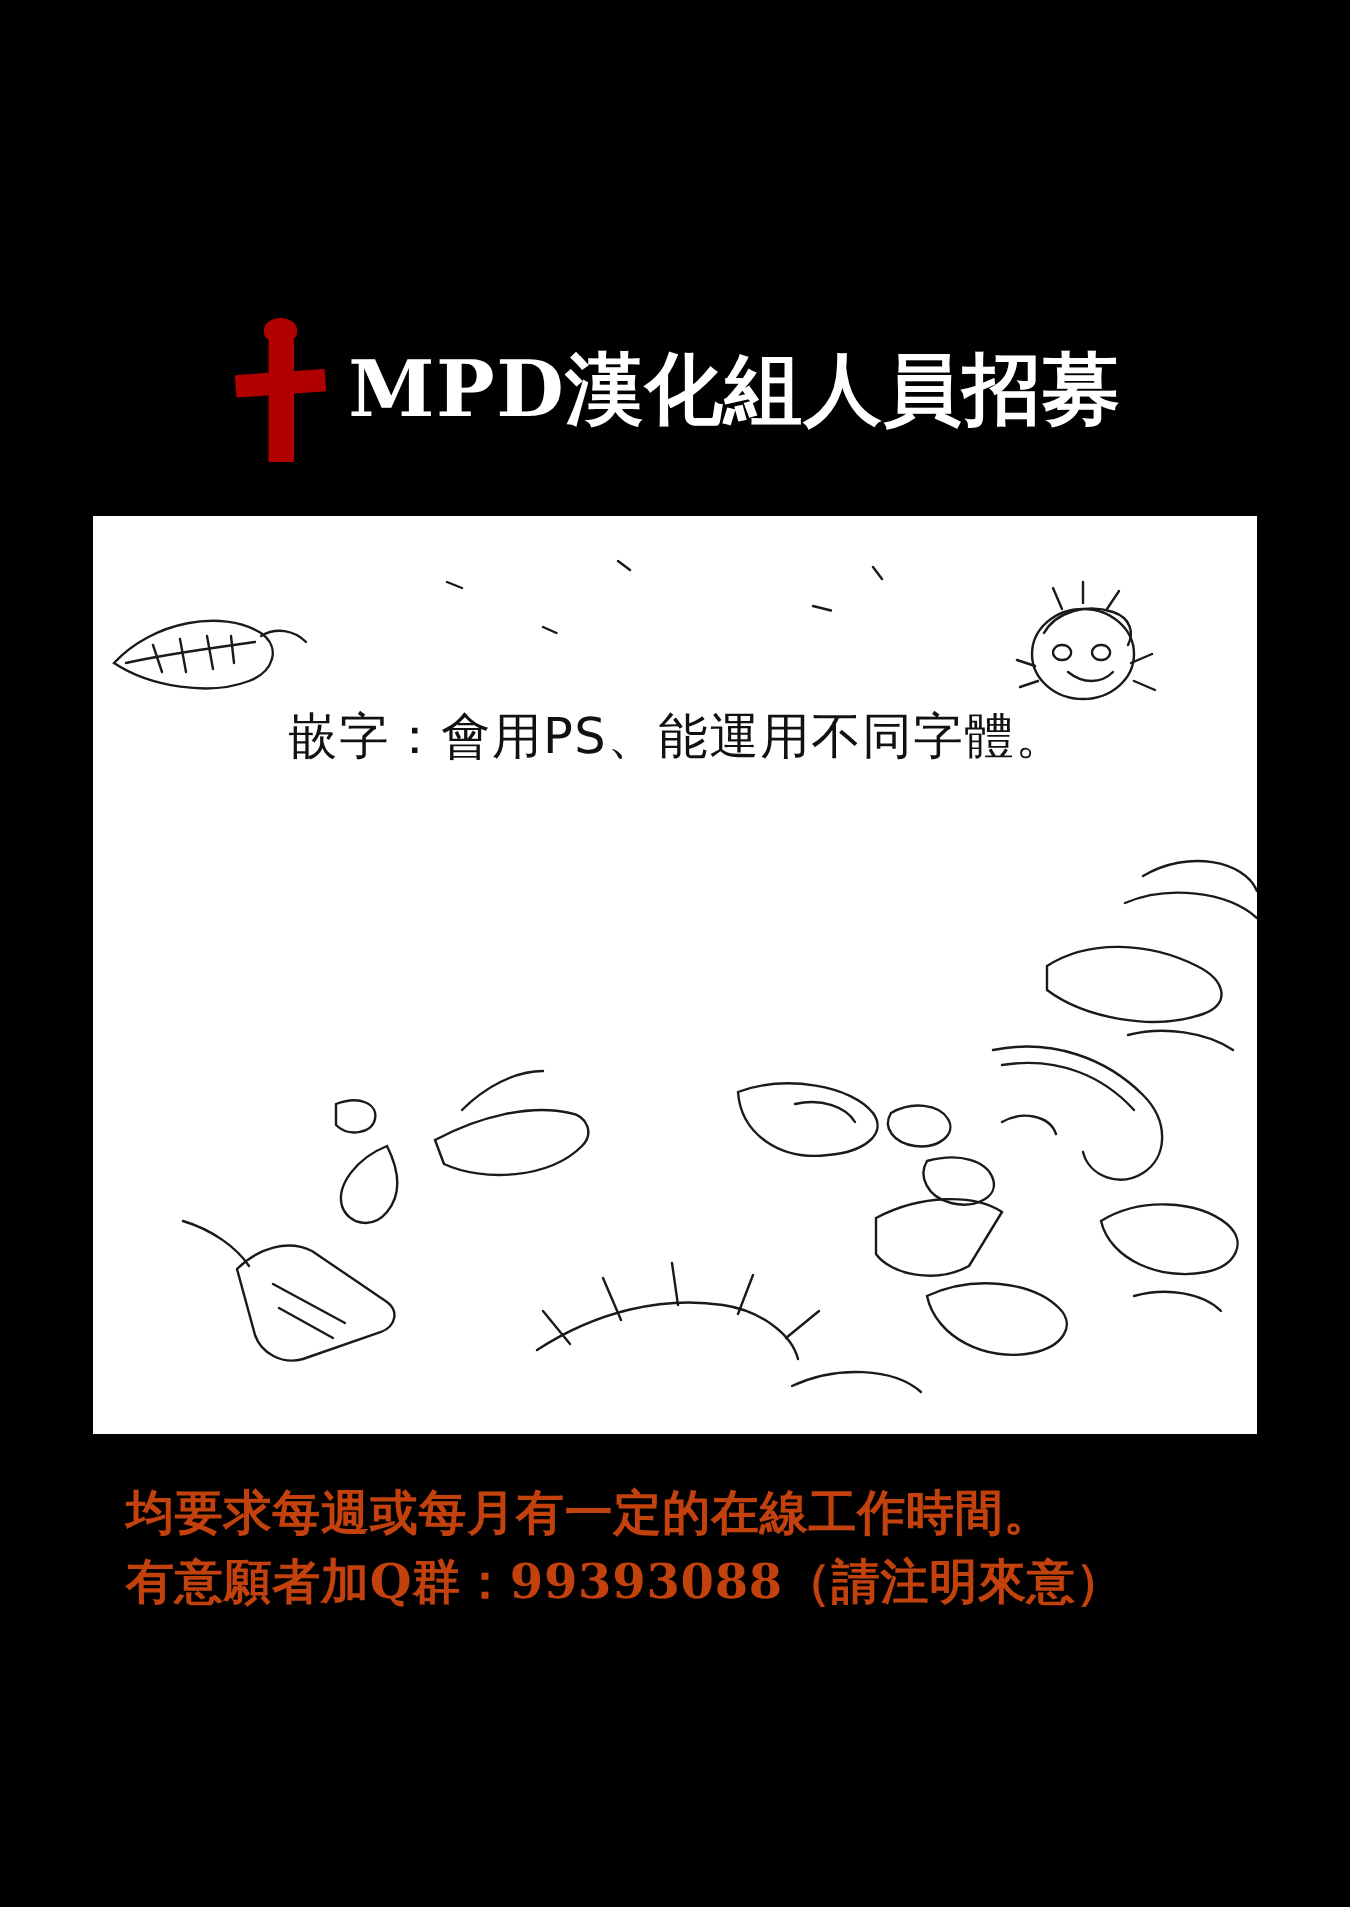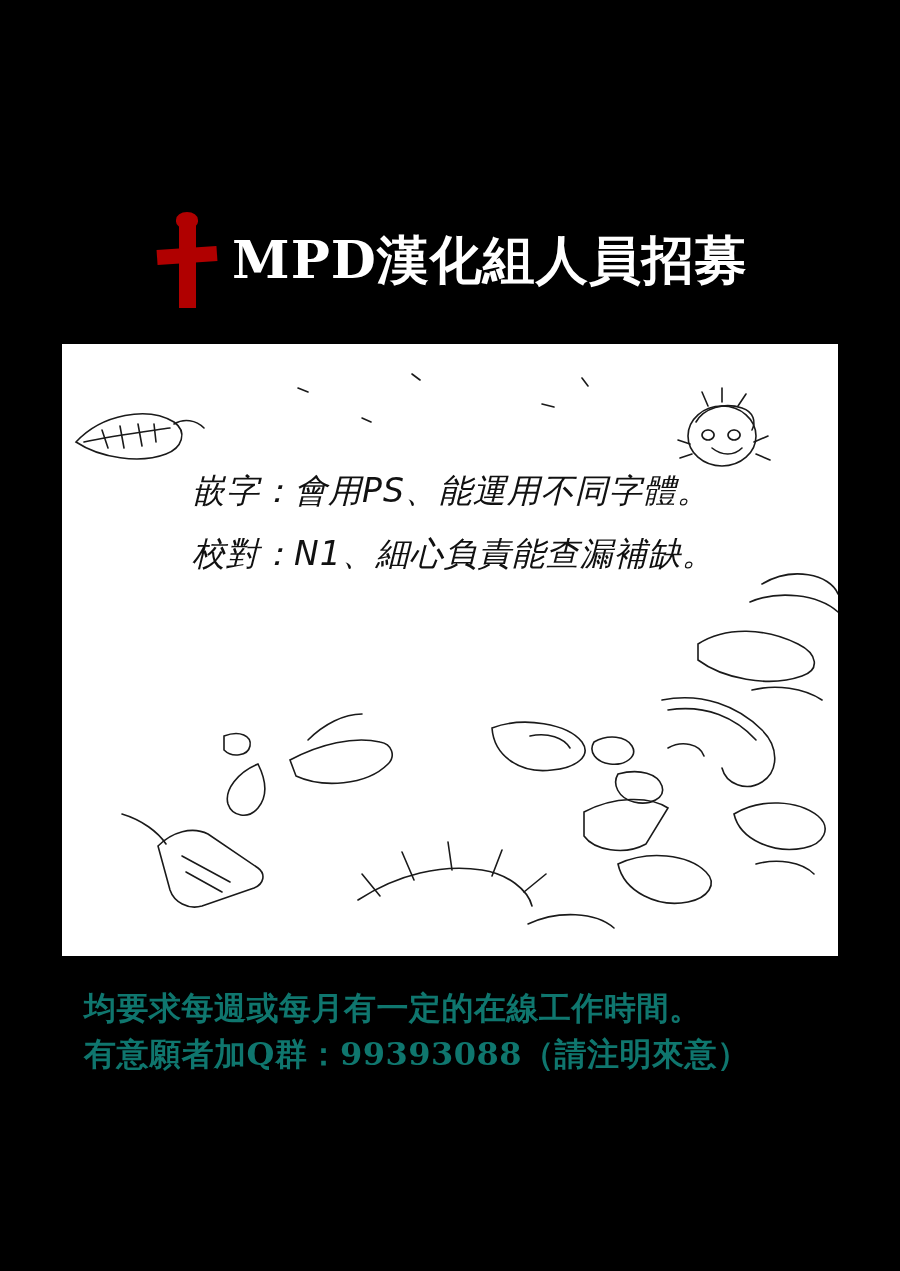--- a/index.html
+++ b/index.html
@@ -77,21 +77,20 @@
 
   
   .panel {
     position: absolute;
     left: 62px;
     top: 344px;
     width: 776px;
     height: 612px;
     background: #ffffff;
     overflow: hidden;
-    font-style: italic;
   }
 
   
   .doodle {
     position: absolute;
     pointer-events: none;
   }
 
   .req-list {
     position: absolute;
@@ -110,21 +109,21 @@
   }
 
   
   .footer {
     position: absolute;
     left: 84px;
     top: 985px;
     width: 780px;
   }
   .footer-line {
-    color: #0f766e;
+    color: #c2410c;
     font-family: "DejaVu Serif", "Liberation Serif", serif;
     font-weight: bold;
     font-size: 32px;
     line-height: 1.45;
     white-space: nowrap;
     letter-spacing: 0.5px;
   }
 </style>
 </head>
 <body>
@@ -193,21 +192,20 @@
 
         <path d="M522 468 C552 452, 588 452, 606 464 L584 500 C562 512, 532 506, 522 492 Z"></path>
 
         <path d="M532 398 C546 390, 564 392, 570 402 C576 412, 564 422, 548 420 C534 418, 526 408, 532 398 Z"></path>
         <path d="M606 404 C620 396, 638 400, 642 412"></path>
       </g>
     </svg>
 
     <div class="req-list">
       <div class="req-item">嵌字：會用PS、能運用不同字體。</div>
-      <div class="req-item">校對：N1、細心負責能查漏補缺。</div>
     </div>
   </div>
 
   <div class="footer">
     <div class="footer-line">均要求每週或每月有一定的在線工作時間。</div>
     <div class="footer-line">有意願者加Q群：99393088（請注明來意）</div>
   </div>
 
 </div>
 

